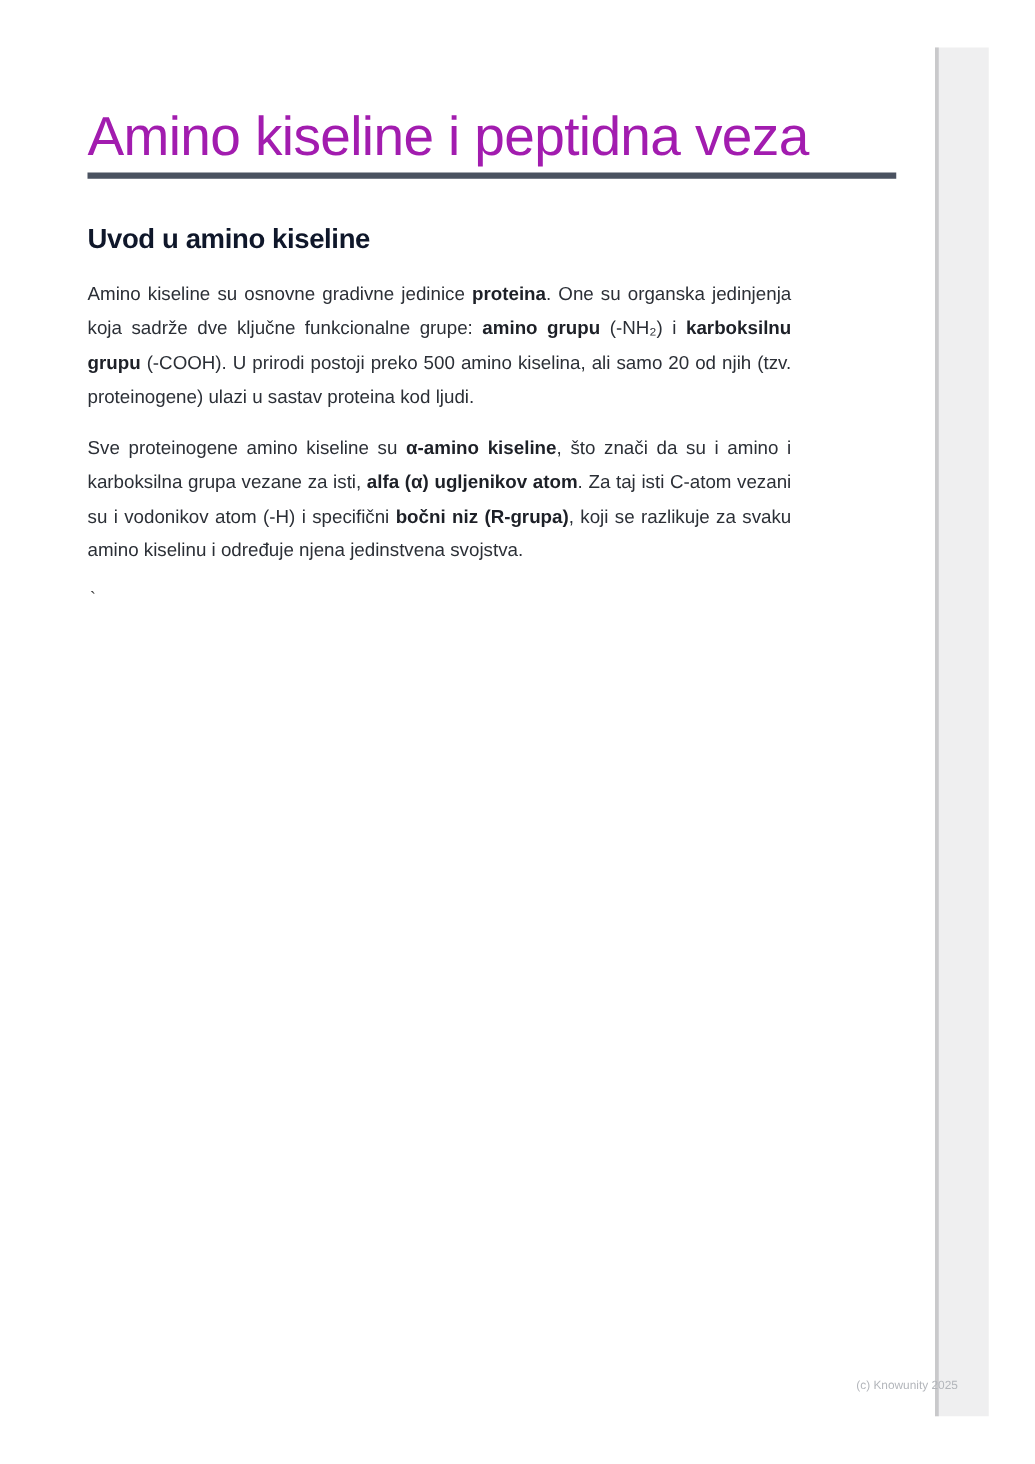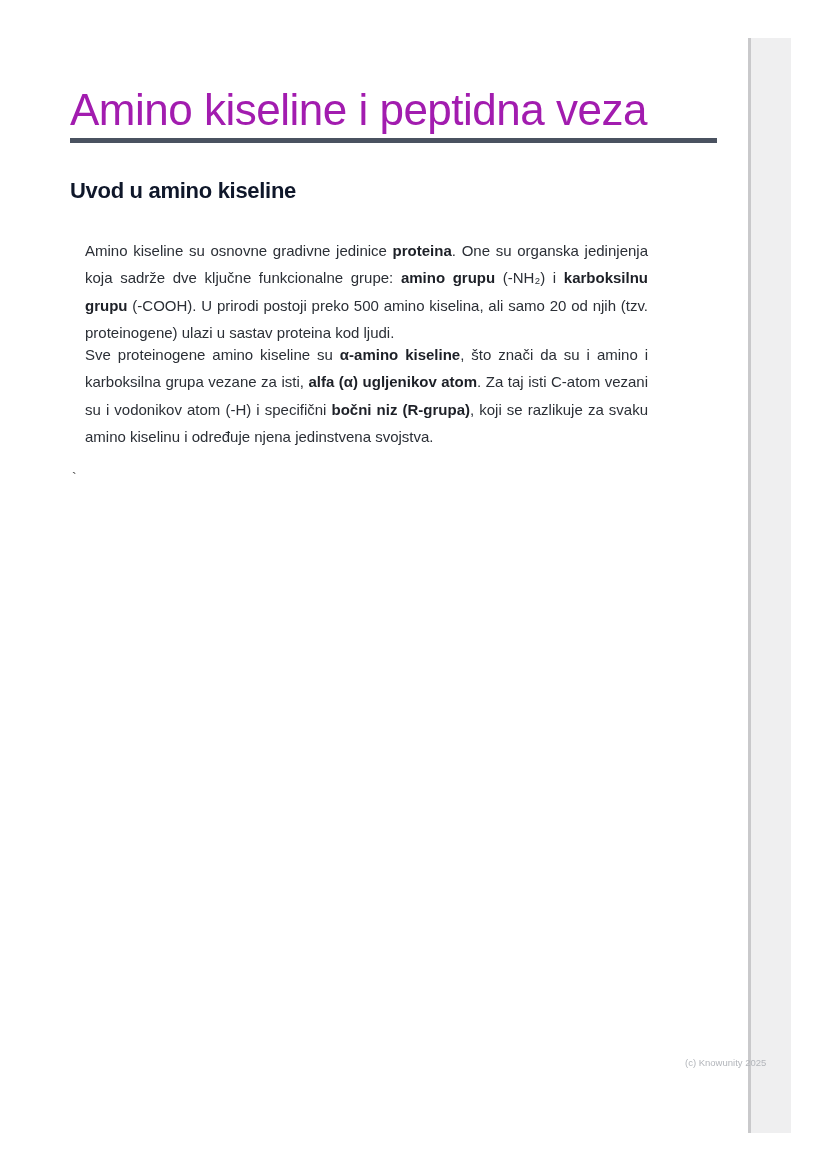--- a/index.html
+++ b/index.html
@@ -42,53 +42,53 @@
       font-size: 22px;
       font-weight: 700;
       color: #0f172a;
       line-height: 30px;
       letter-spacing: -0.3px;
     }
     .para {
       position: absolute;
       left: 70px;
       width: 563px;
-      margin: 15px;
+      margin: 0;
       font-size: 15px;
       line-height: 27.3px;
       color: #2b2f36;
       text-align: justify;
     }
     .para b {
       color: #1d2027;
       font-weight: 700;
     }
     .para-1 { top: 222px; }
-    .para-2 { top: 326px; }
+    .para-2 { top: 345px; }
     .stray-mark {
       position: absolute;
       left: 72px;
       top: 470px;
       font-size: 14px;
       color: #444;
     }
     .side-panel {
       position: absolute;
       left: 748px;
       top: 38px;
       width: 43px;
       height: 1095px;
       background: #efeff0;
       border-left: 3px solid #c9c9cb;
       box-sizing: border-box;
     }
     .footer-credit {
       position: absolute;
       left: 685px;
-      top: 1057px;
+      top: 1103px;
       font-size: 9.5px;
       color: #b3b6bb;
       white-space: nowrap;
     }
   </style>
 </head>
 <body>
 
 <h1 class="page-title">Amino kiseline i peptidna veza</h1>
 <div class="title-rule"></div>

